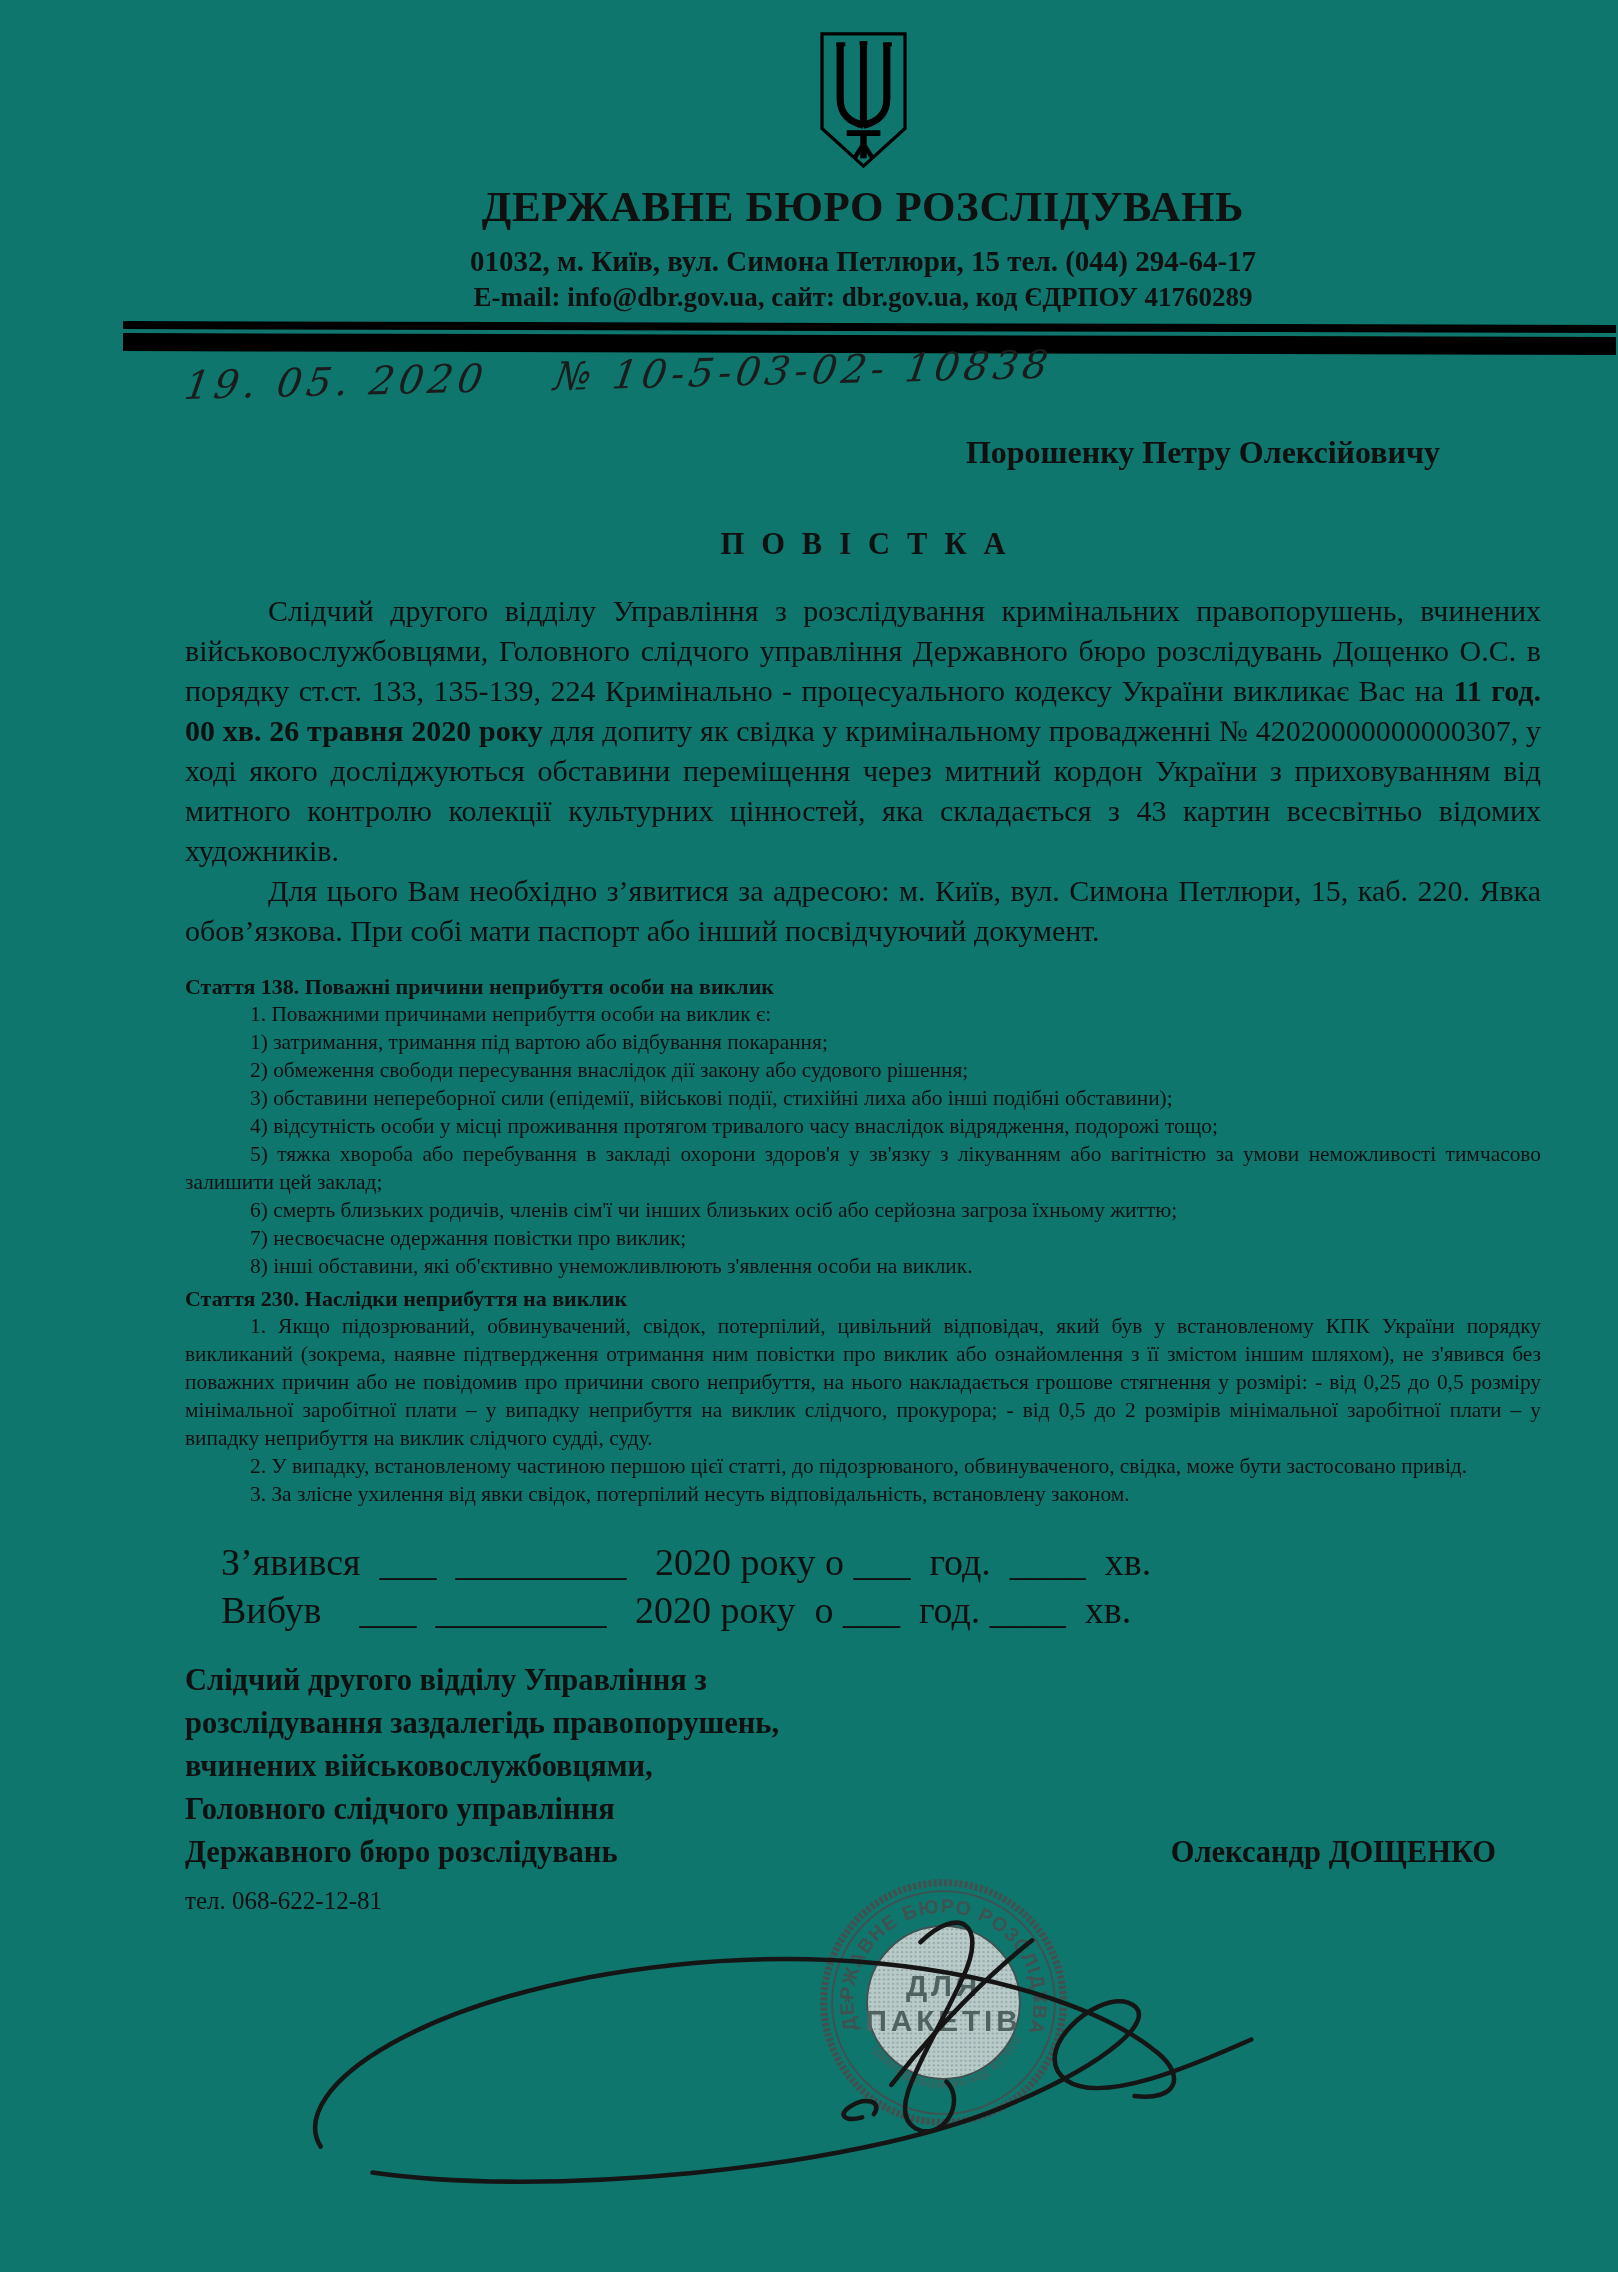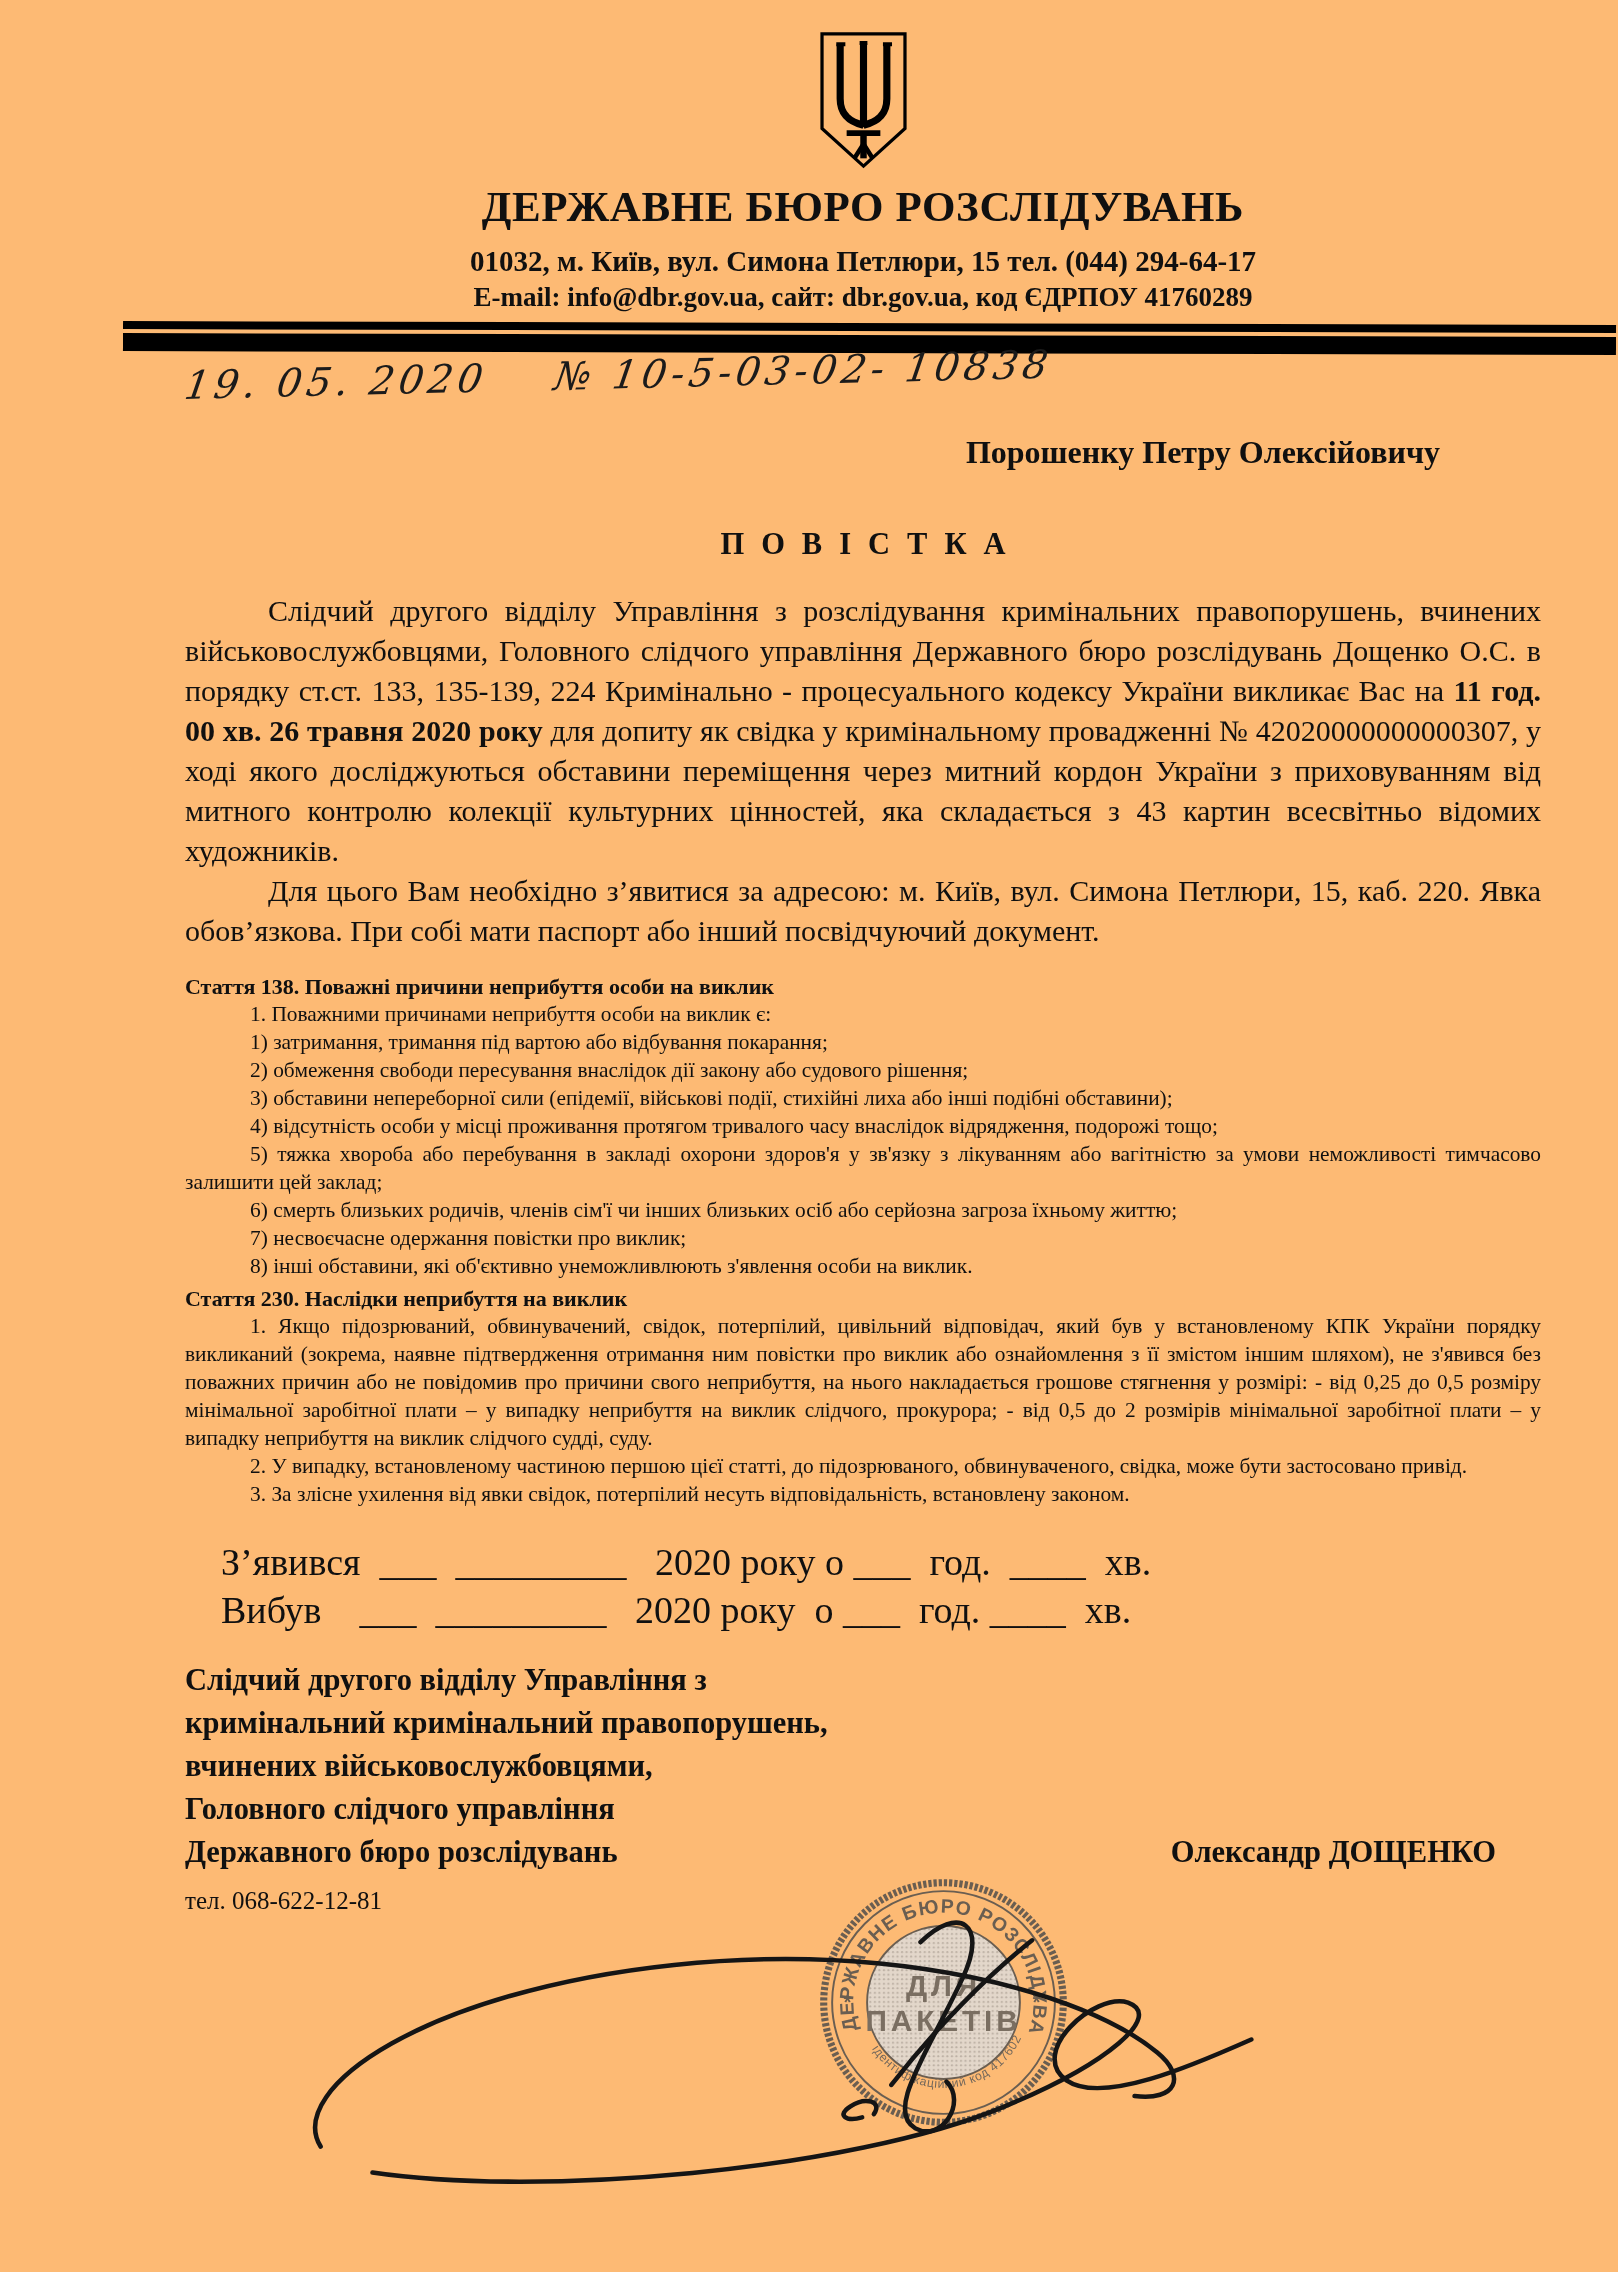--- a/index.html
+++ b/index.html
@@ -1,17 +1,17 @@
 <!DOCTYPE html>
 <html style="font-size:10.4px"><head>
 <meta charset="utf-8">
 <style>
   html,body{margin:0;padding:0;background:#9a9a9a;}
   .page{
-    position:relative;width:1619px;height:2273px;background:#fdba74;
+    position:relative;width:1619px;height:2273px;background:#0f766e;
     font-family:"Liberation Serif",serif;color:#101010;overflow:hidden;
     margin:0 auto;
   }
   .content{position:relative;z-index:1;padding:30px 78px 0 185px;}
   .header{text-align:center;}
   .emblem{display:block;margin:0 auto;}
   .org-name{font-size:43px;font-weight:bold;letter-spacing:0.6px;margin-top:11.7px;white-space:nowrap;}
   .addr-line{font-size:29px;font-weight:bold;margin-top:14.3px;}
   .mail-line{font-size:27px;font-weight:bold;margin-top:3.9px;}
   .rule{margin:10.4px -75px 0 -62px;transform:rotate(0.15deg);}
@@ -100,21 +100,21 @@
       <p class="small-par">3. За злісне ухилення від явки свідок, потерпілий несуть відповідальність, встановлену законом.</p>
     </div>
 
     <div class="attendance">
       <div class="attendance-line">З’явився  ___  _________   2020 року о ___  год.  ____  хв.</div>
       <div class="attendance-line">Вибув    ___  _________   2020 року  о ___  год. ____  хв.</div>
     </div>
 
     <div class="sig-block">
       <div>Слідчий другого відділу Управління з</div>
-      <div>кримінальний кримінальний правопорушень,</div>
+      <div>розслідування заздалегідь правопорушень,</div>
       <div>вчинених військовослужбовцями,</div>
       <div>Головного слідчого управління</div>
       <div class="sig-row">
         <div>Державного бюро розслідувань</div>
         <div class="signer-name">Олександр ДОЩЕНКО</div>
       </div>
       <div class="phone">тел. 068-622-12-81</div>
     </div>
   </div>
 

